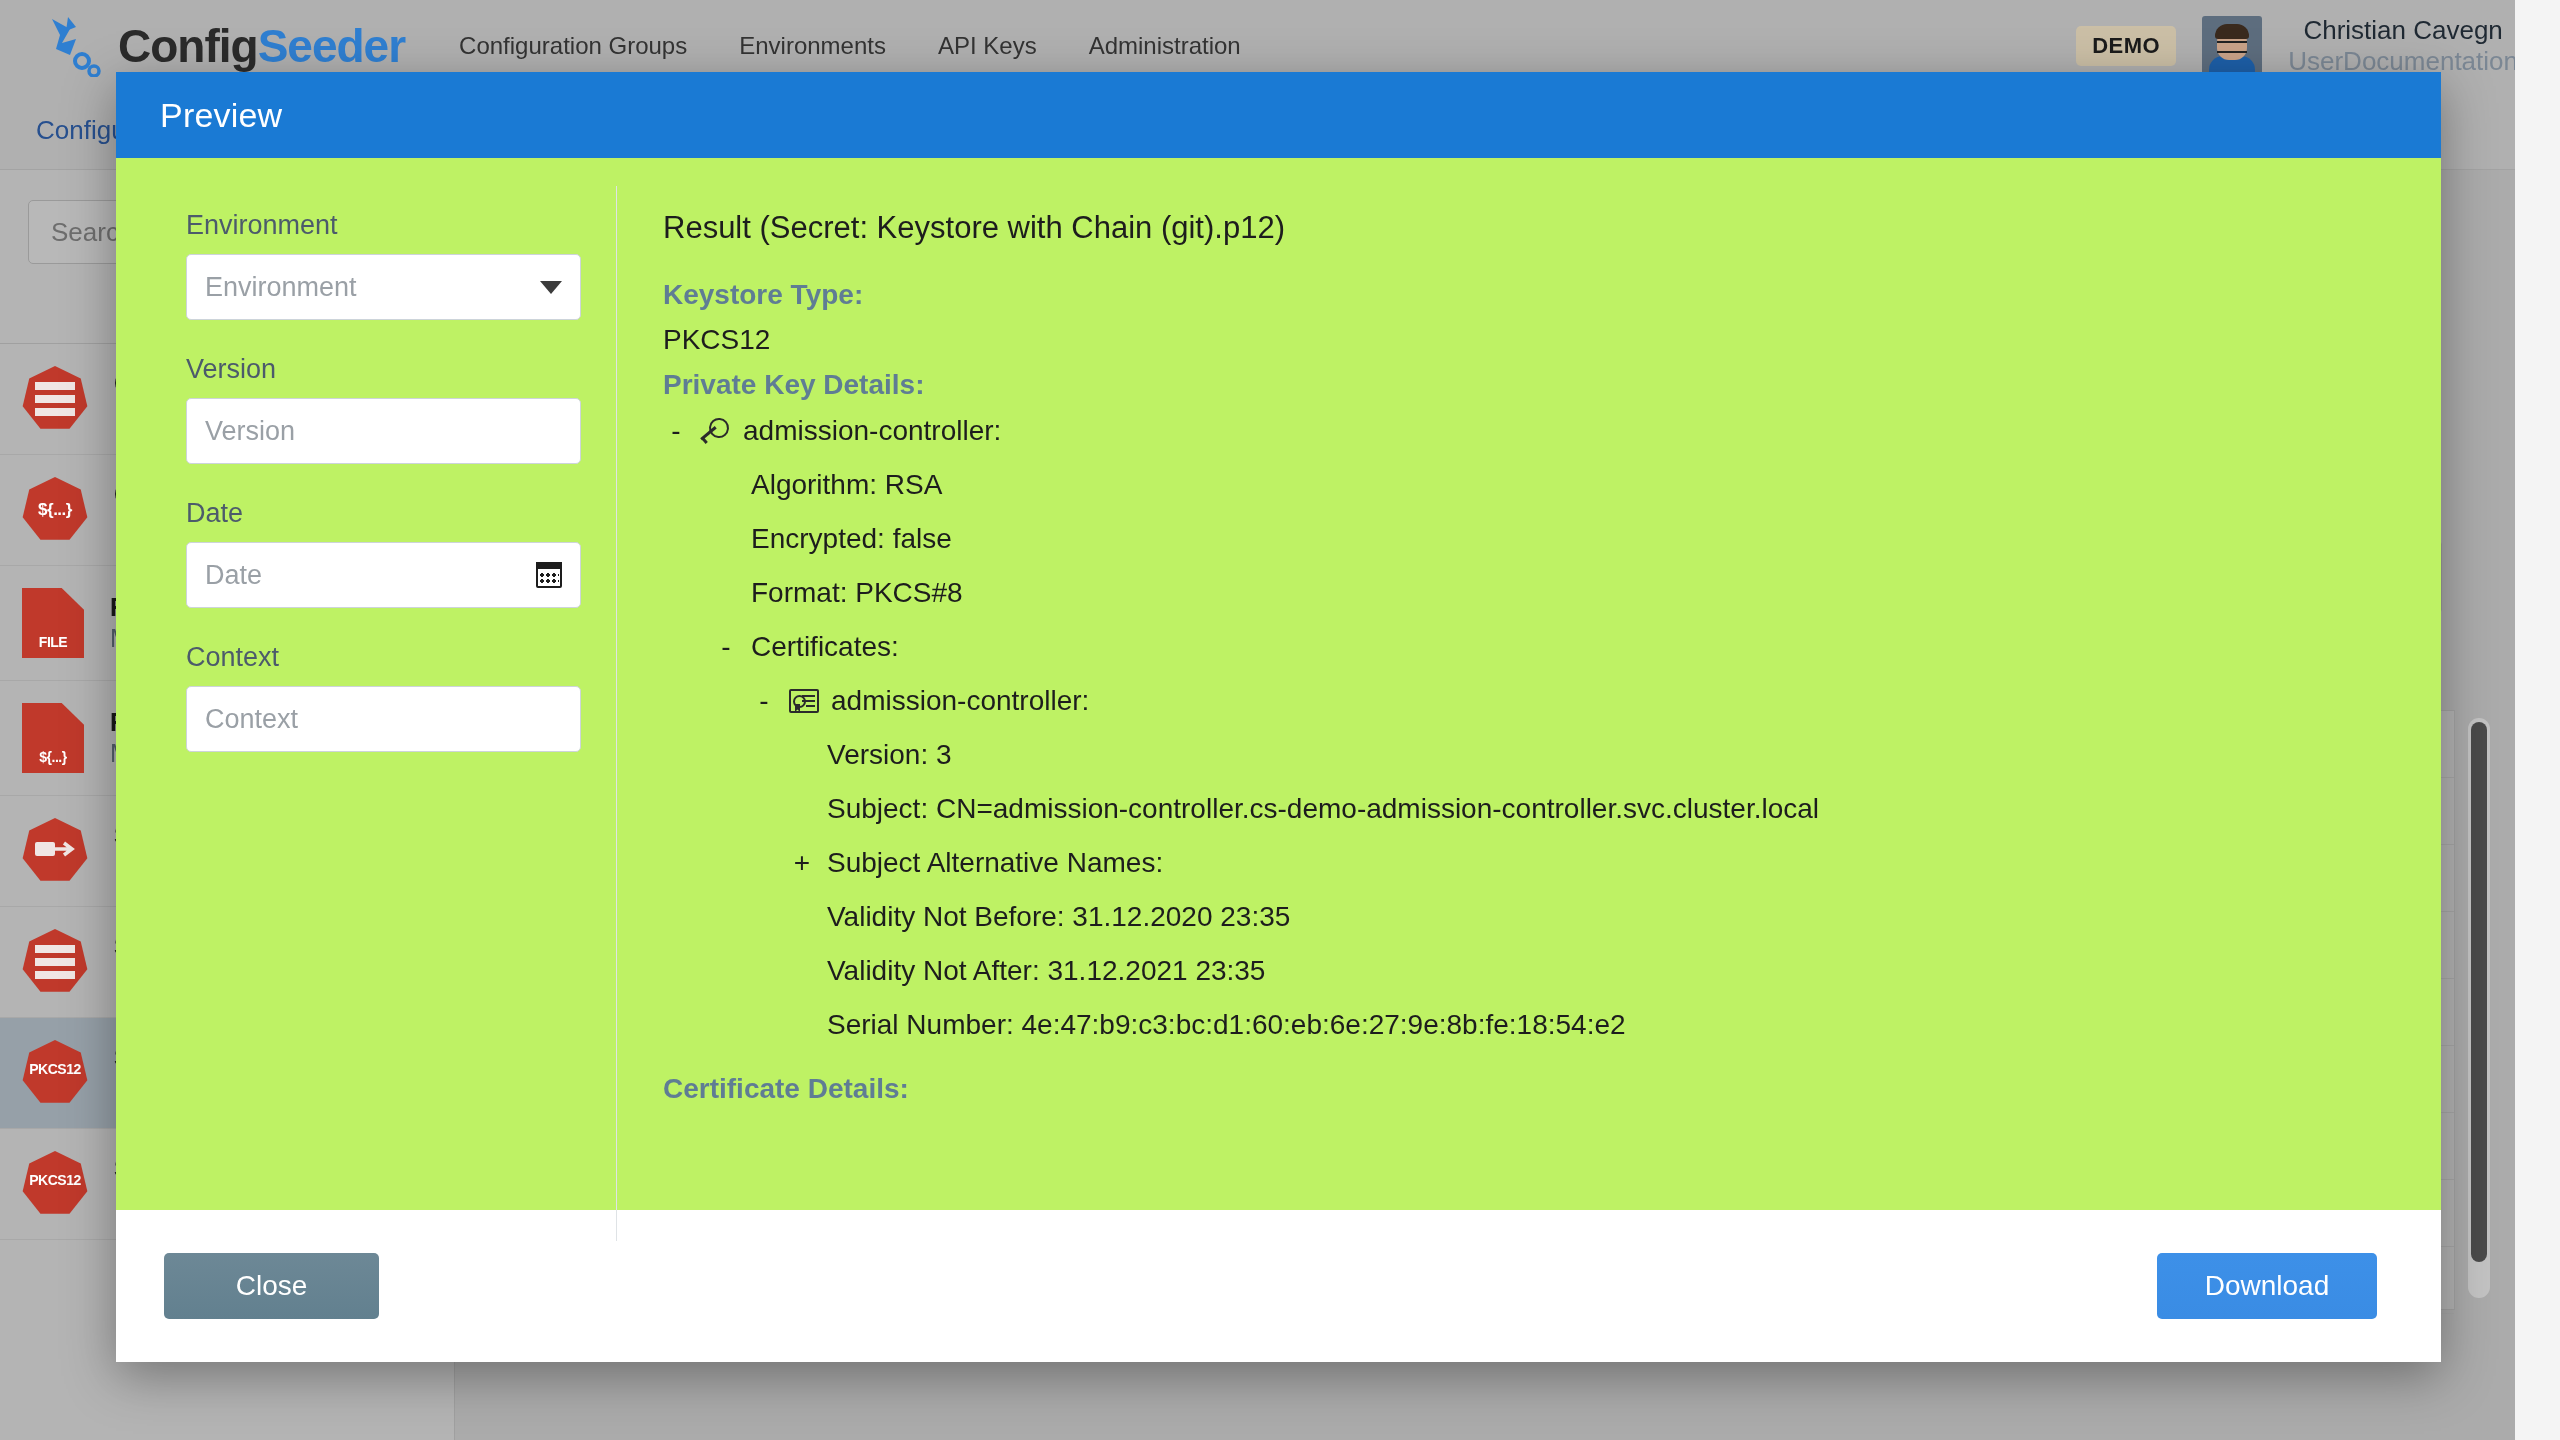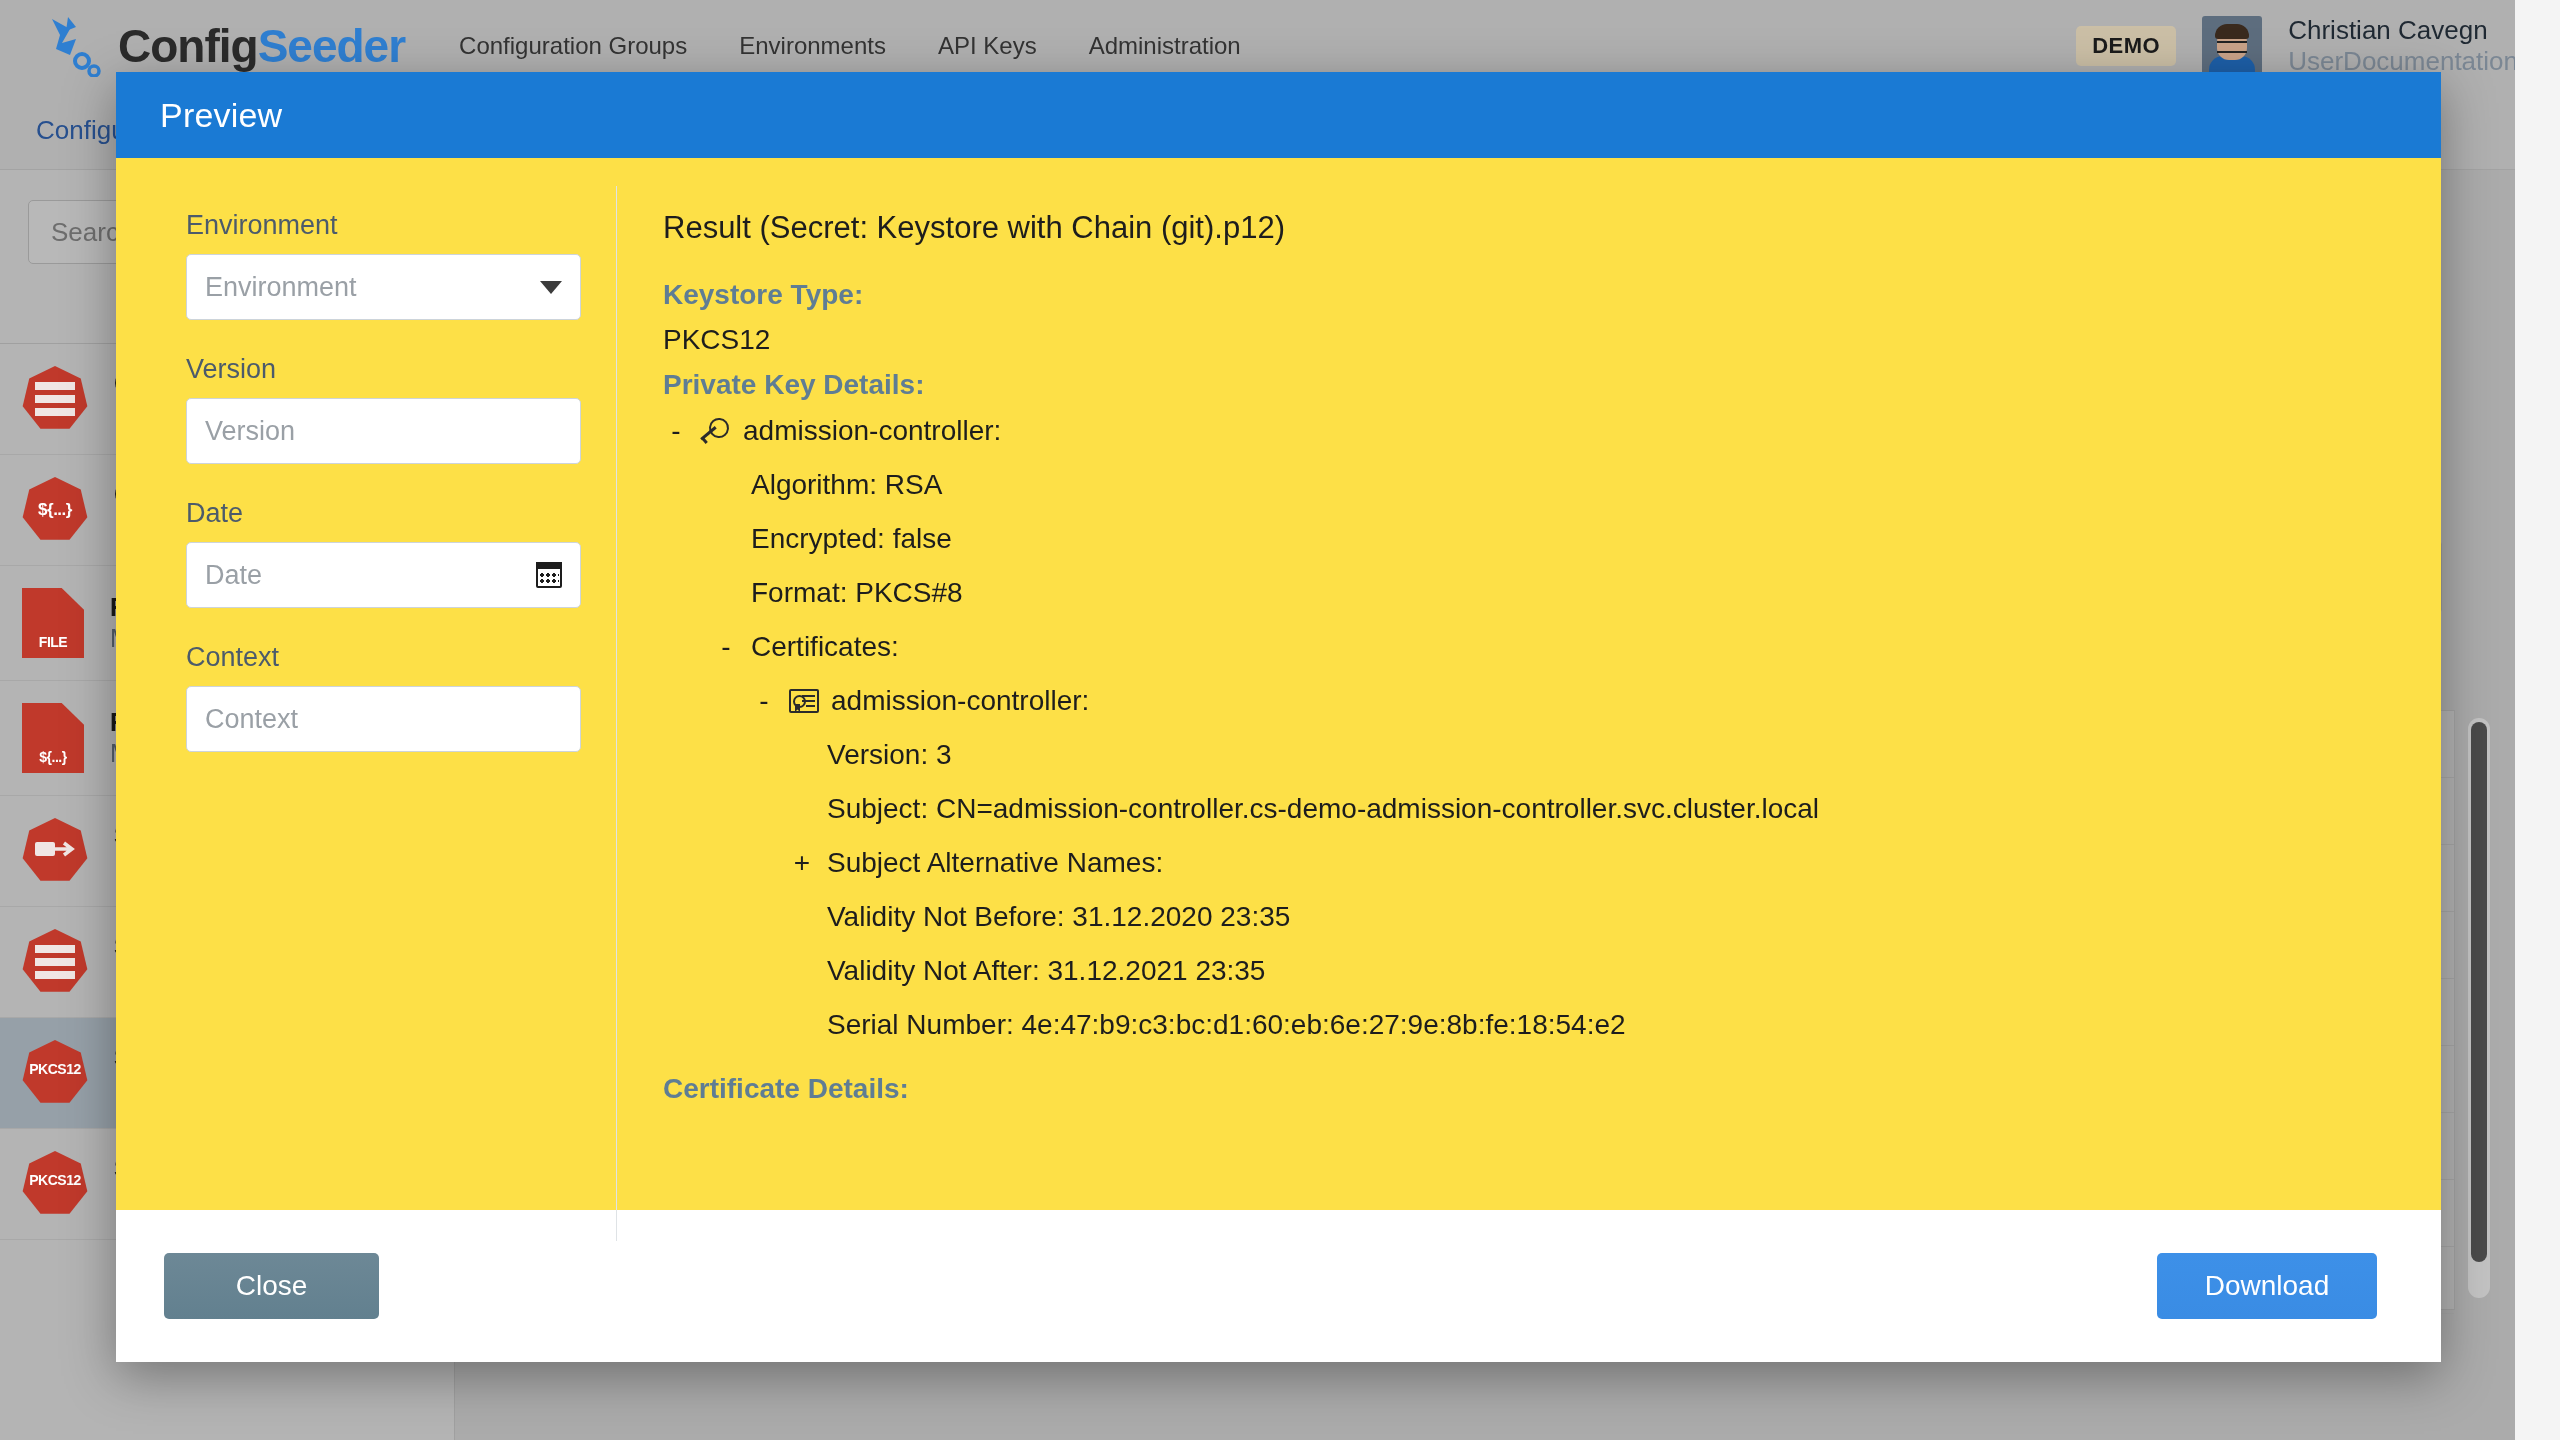--- a/index.html
+++ b/index.html
@@ -31,21 +31,21 @@
   .topbar-right{margin-left:auto;display:flex;align-items:center;gap:26px;padding-right:18px;}
   .demo-badge{
     background:#cbbfa6;color:#1b1b1b;font-size:22px;font-weight:700;
     padding:7px 16px;border-radius:5px;letter-spacing:.5px;
   }
   .avatar{width:60px;height:60px;border-radius:3px;overflow:hidden;flex:none;background:#5d6d7e;position:relative;}
   .avatar .head{position:absolute;left:50%;top:12px;transform:translateX(-50%);width:30px;height:32px;border-radius:14px 14px 12px 12px;background:#caa389;}
   .avatar .hair{position:absolute;left:50%;top:8px;transform:translateX(-50%);width:34px;height:15px;border-radius:16px 16px 4px 4px;background:#3a2a1e;}
   .avatar .glasses{position:absolute;left:50%;top:25px;transform:translateX(-50%);width:30px;height:8px;border-top:2px solid #222;border-bottom:2px solid #222;}
   .avatar .body{position:absolute;left:50%;bottom:0;transform:translateX(-50%);width:46px;height:20px;border-radius:14px 14px 0 0;background:#1d5fa8;}
-  .userbox{line-height:1.18;}
+  .userbox{line-height:1.18;text-align:center;}
   .user-name{font-size:26px;color:#1f2933;}
   .user-role{font-size:26px;color:#7b8794;}
 
   .breadcrumb-bar{
     position:absolute;left:0;top:92px;width:2560px;height:78px;
     background:#b0b0b0;display:flex;align-items:center;padding-left:36px;box-sizing:border-box;
     border-bottom:1px solid #a3a3a3;
   }
   .breadcrumb-bar a{color:#27508f;font-size:26px;text-decoration:none;}
 
@@ -122,21 +122,21 @@
     position:absolute;left:3px;top:4px;width:16px;height:540px;background:#4a4a4a;border-radius:9px;display:block;
   }
   .bg-farright{position:absolute;left:2515px;top:0;width:45px;height:1440px;background:#f4f4f4;}
 
   
   .scrim{position:absolute;inset:0;background:rgba(120,120,120,0.0);}
 
   
   .modal{
     position:absolute;left:116px;top:72px;width:2325px;height:1290px;
-    background:#fde047;box-shadow:0 14px 48px rgba(0,0,0,.35);
+    background:#bef264;box-shadow:0 14px 48px rgba(0,0,0,.35);
     display:flex;flex-direction:column;overflow:hidden;
   }
   .modal-header{
     height:86px;background:#1a7ad4;color:#fff;display:flex;align-items:center;
     padding-left:44px;box-sizing:border-box;flex:none;
   }
   .modal-title{font-size:34px;font-weight:400;letter-spacing:.2px;}
   .modal-body{flex:1;display:flex;min-height:0;position:relative;}
 
   .form-col{

